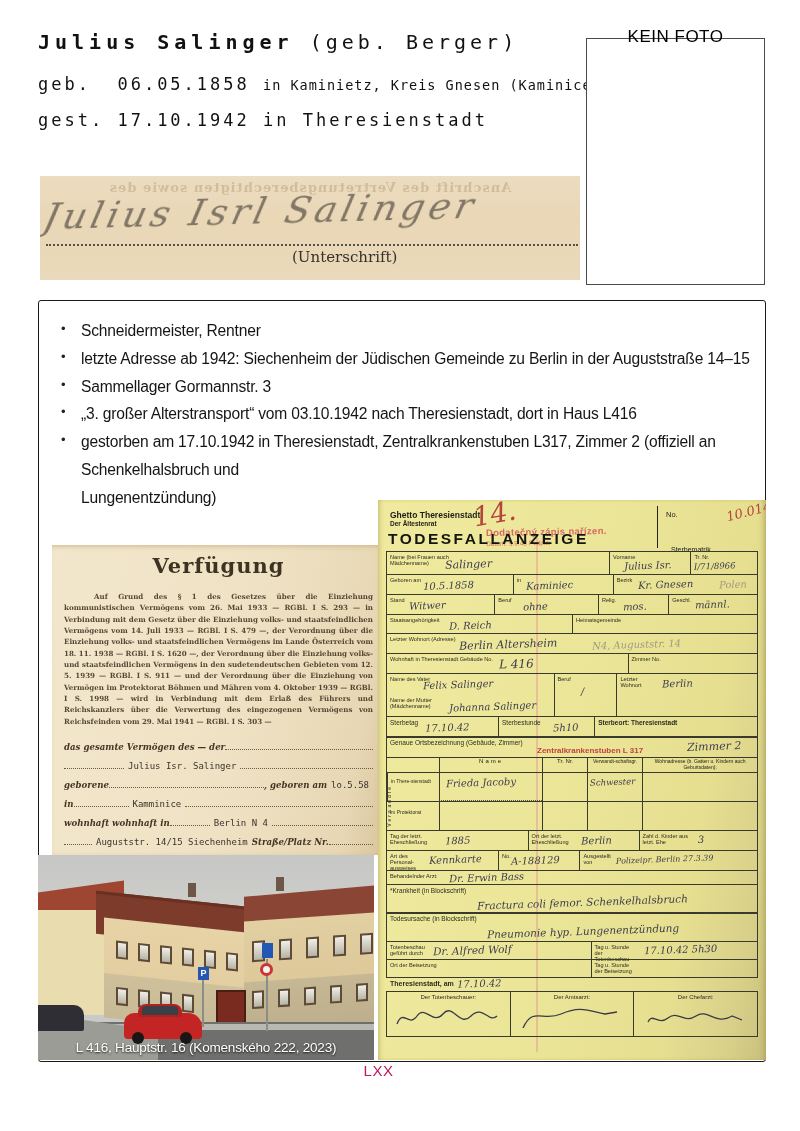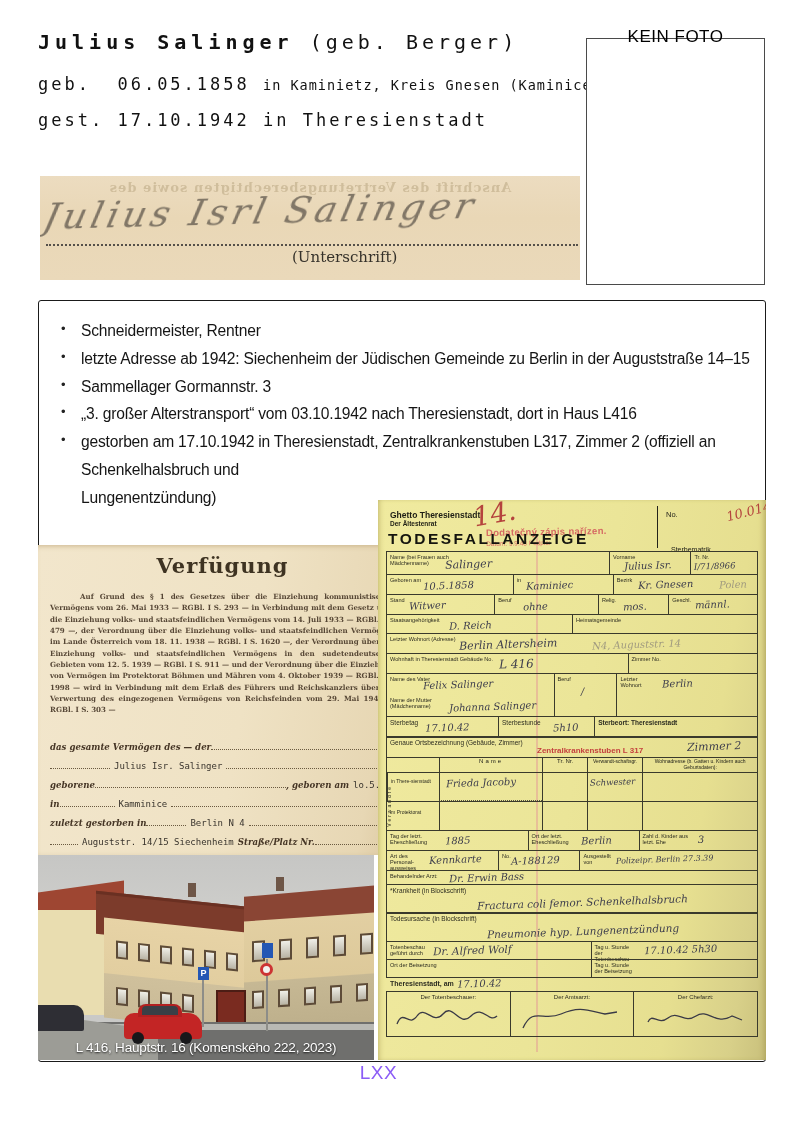--- a/index.html
+++ b/index.html
@@ -38,24 +38,24 @@
 
   
   .infobox{left:38px;top:300px;width:726px;height:760px;border:1.6px solid #1a1a1a;border-radius:3px;}
   .bullets{position:absolute;left:14px;top:16px;width:700px;list-style:none;margin:0;padding:0;
            font-size:15.6px;line-height:1.78;color:#151515;letter-spacing:-.2px;}
   .bullets li{position:relative;padding-left:28px;margin:0;}
   .bullets li::before{content:"•";position:absolute;left:8px;top:0;font-size:13px;color:#222;}
   .bullets li .cont{display:block;}
 
   
-  .vf{left:38px;top:545px;width:333px;height:310px;
+  .vf{left:52px;top:545px;width:333px;height:310px;
       background:linear-gradient(100deg,#f2e6cc 0%,#efe2c4 55%,#e7d7b4 88%,#d9c59d 100%);
       box-shadow:inset -6px 0 8px -5px #b99f72, inset 0 4px 6px -4px #c8b288;
-      font-family:"DejaVu Serif",serif;color:#46382a;overflow:hidden;padding-left:36px;}
+      font-family:"DejaVu Serif",serif;color:#46382a;overflow:hidden;}
   .vf-title{position:absolute;top:8px;left:0;right:0;text-align:center;
             font-weight:bold;font-size:21px;letter-spacing:1px;color:#3e3category;color:#3e3322;}
   .vf-par{position:absolute;top:46px;left:12px;right:12px;text-align:justify;
           font-size:7.1px;line-height:1.6;text-indent:30px;color:#463626;font-weight:bold;opacity:.9;}
   .vf-lines{position:absolute;left:12px;right:12px;top:188px;font-size:8.6px;}
   .vf-row{display:flex;align-items:baseline;margin-top:7px;white-space:nowrap;}
   .vf-row .lb{font-weight:bold;color:#453525;font-style:italic;}
   .vf-dots{flex:1 1 auto;border-bottom:1.2px dotted #6a5a40;height:9px;min-width:8px;}
   .vf-typed{font-family:"DejaVu Sans Mono",monospace;font-size:9px;color:#38332c;padding:0 4px;}
 
@@ -143,21 +143,21 @@
   .vertlbl{position:absolute;left:-1px;top:12px;writing-mode:vertical-rl;transform:rotate(180deg);
       font-size:5px;letter-spacing:2px;color:#2c2c20;}
   .dotted-b{border-bottom:1px dotted #55553f;}
   .sigbox{display:flex;}
   .sigcol{flex:1;position:relative;border-left:1px solid #3a3a2c;}
   .sigcol:first-child{border-left:none;}
   .sigcol .slbl{position:absolute;top:2px;left:0;right:0;text-align:center;font-size:6px;color:#2c2c20;}
   .sigsvg{position:absolute;left:6px;top:12px;}
 
   
-  .pageno{left:0;top:1062px;width:757px;text-align:center;font-size:19px;color:#8b5cf6;
+  .pageno{left:0;top:1062px;width:757px;text-align:center;font-size:15px;color:#be185d;
       letter-spacing:.5px;}
 </style>
 </head>
 <body>
 
 <div class="abs hdr-name mono">
   <span>Julius Salinger</span><span class="suffix"> (geb. Berger)</span>
 </div>
 <div class="abs hdr-line2 mono">
   <span>geb.</span><span style="white-space:pre;">  06.05.1858 </span><span class="small">in Kaminietz, Kreis Gnesen (Kaminice)</span>
@@ -210,21 +210,21 @@
         <span class="lb">, geboren am</span>
         <span class="vf-typed">lo.5.58</span>
       </div>
     <div class="vf-row">
         <span class="lb">in</span>
         <span class="vf-dots" style="flex:0 0 55px"></span>
         <span class="vf-typed">Kamminice</span>
         <span class="vf-dots"></span>
       </div>
     <div class="vf-row">
-        <span class="lb">zuletzt gestorben in</span>
+        <span class="lb">wohnhaft wohnhaft in</span>
         <span class="vf-dots" style="flex:0 0 40px"></span>
         <span class="vf-typed">Berlin N 4</span>
         <span class="vf-dots"></span>
       </div>
     <div class="vf-row">
         <span class="vf-dots" style="flex:0 0 28px"></span>
         <span class="vf-typed">Auguststr. 14/15  Siechenheim</span>
         <span class="lb">Straße/Platz Nr.</span>
         <span class="vf-dots"></span>
       </div>

